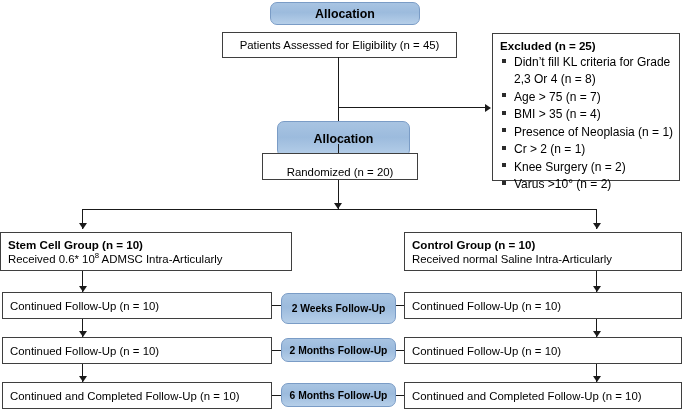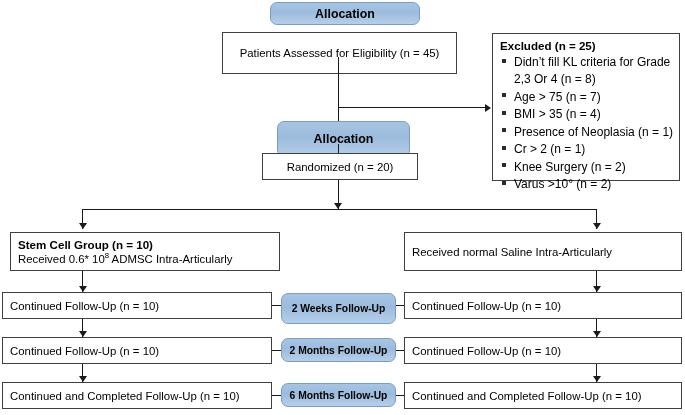--- a/index.html
+++ b/index.html
@@ -93,21 +93,21 @@
   }
   sup{ font-size:0.68em; vertical-align:super; line-height:0; }
 </style>
 </head>
 <body>
 
 <div id="canvas">
 
   <div class="pill big" style="left:270px;top:2px;width:150px;height:23px;">Allocation</div>
 
-  <div class="box" style="left:222px;top:32px;width:235px;height:42px;">
+  <div class="box" style="left:222px;top:32px;width:235px;height:26px;">
     <div class="line center">Patients Assessed for Eligibility (n = 45)</div>
   </div>
 
   <div class="vline" style="left:337.5px;top:57px;height:64px;"></div>
 
   <div class="hline" style="left:337.5px;top:106.5px;width:148px;"></div>
   <div class="arrow-right" style="left:485px;top:103.5px;"></div>
 
   <div class="box excl" style="left:492px;top:33px;width:188px;height:148px;">
     <div class="title">Excluded (n = 25)</div>
@@ -140,40 +140,41 @@
         <span class="bullet"></span>
         <span>Varus &gt;10° (n = 2)</span>
       </li>
     </ul>
   </div>
 
   <div class="pill big" style="left:277px;top:121px;width:133px;height:36px;">Allocation</div>
 
   <div class="vline" style="left:337.5px;top:144px;height:10px;"></div>
 
-  <div class="box" style="left:262px;top:153px;width:156px;height:27px;">
+  <div class="box" style="left:262px;top:153px;width:156px;height:27px;justify-content:flex-end;">
     <div class="line center">Randomized (n = 20)</div>
   </div>
 
   <div class="vline" style="left:337.5px;top:180px;height:29px;"></div>
   <div class="arrow-down" style="left:334px;top:203px;"></div>
   <div class="hline" style="left:82px;top:209px;width:515px;"></div>
   <div class="vline" style="left:82px;top:209px;height:20px;"></div>
   <div class="arrow-down" style="left:78.5px;top:223px;"></div>
   <div class="vline" style="left:596px;top:209px;height:20px;"></div>
   <div class="arrow-down" style="left:592.5px;top:223px;"></div>
 
-  <div class="box" style="left:10px;top:232px;width:270px;height:39px;">
+  <div class="box" style="left:0;top:232px;width:292px;height:39px;">
     <div class="line bold">Stem Cell Group (n = 10)</div>
     <div class="line">
       <span>Received 0.6* 10</span><sup>8</sup><span> ADMSC Intra-Articularly</span>
     </div>
   </div>
 
   <div class="box" style="left:404px;top:232px;width:278px;height:39px;">
+    <div class="line bold">Control Group (n = 10)</div>
     <div class="line">Received normal Saline Intra-Articularly</div>
   </div>
 
   <div class="vline" style="left:82px;top:271px;height:21px;"></div>
   <div class="arrow-down" style="left:78.5px;top:286px;"></div>
   <div class="vline" style="left:596px;top:271px;height:21px;"></div>
   <div class="arrow-down" style="left:592.5px;top:286px;"></div>
 
   <div class="box" style="left:2px;top:292px;width:270px;height:27px;">
     <div class="line">Continued Follow-Up (n = 10)</div>

